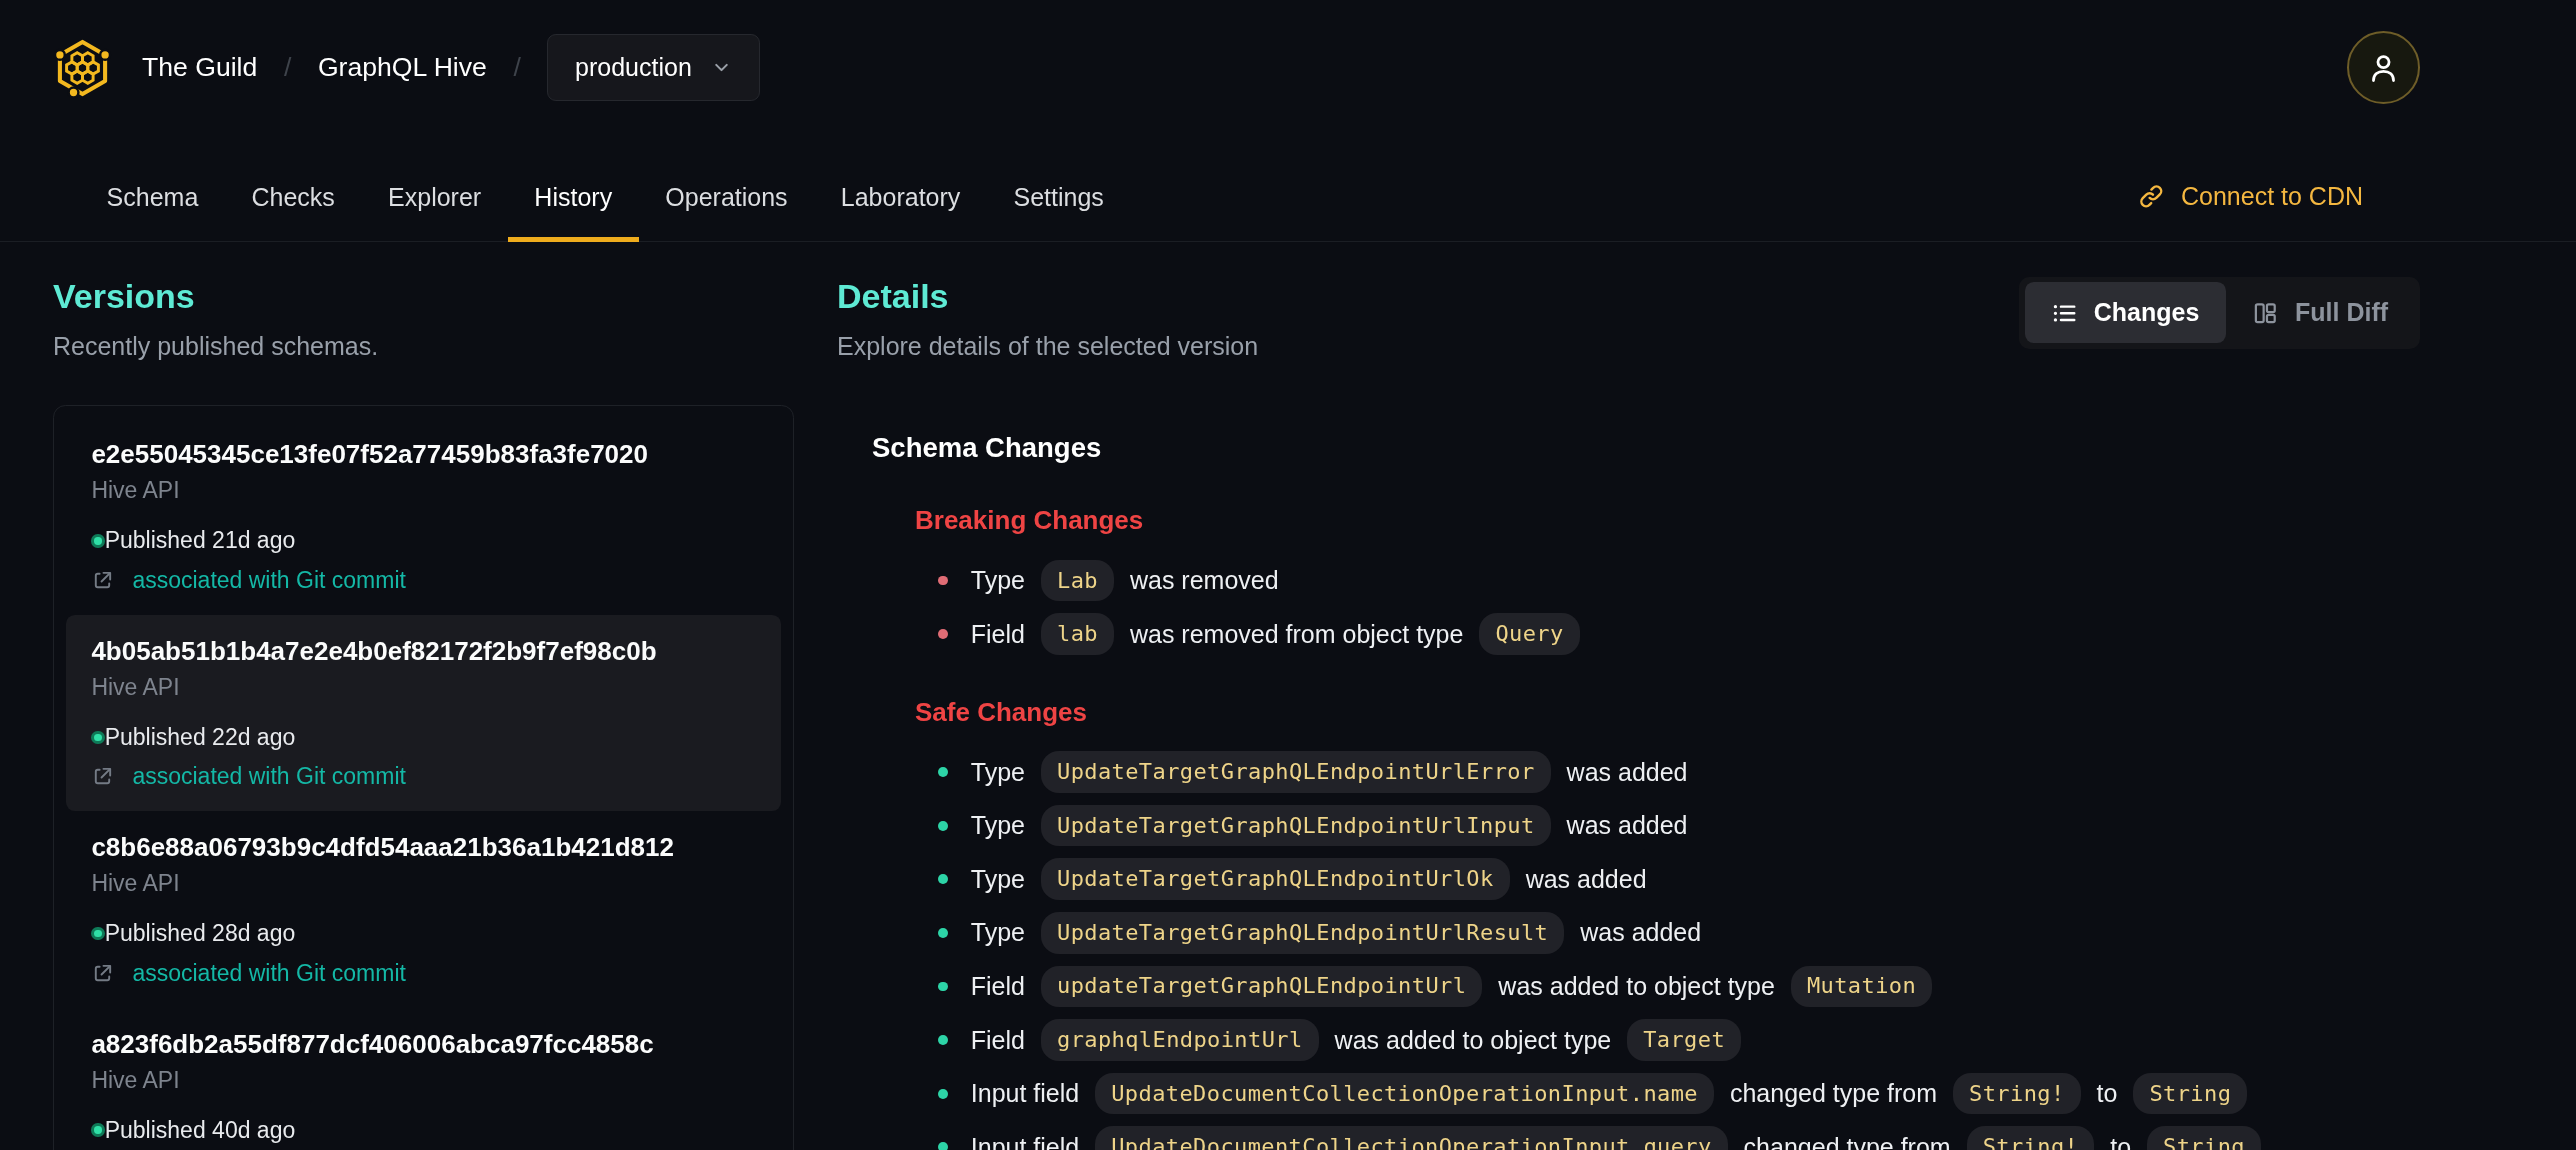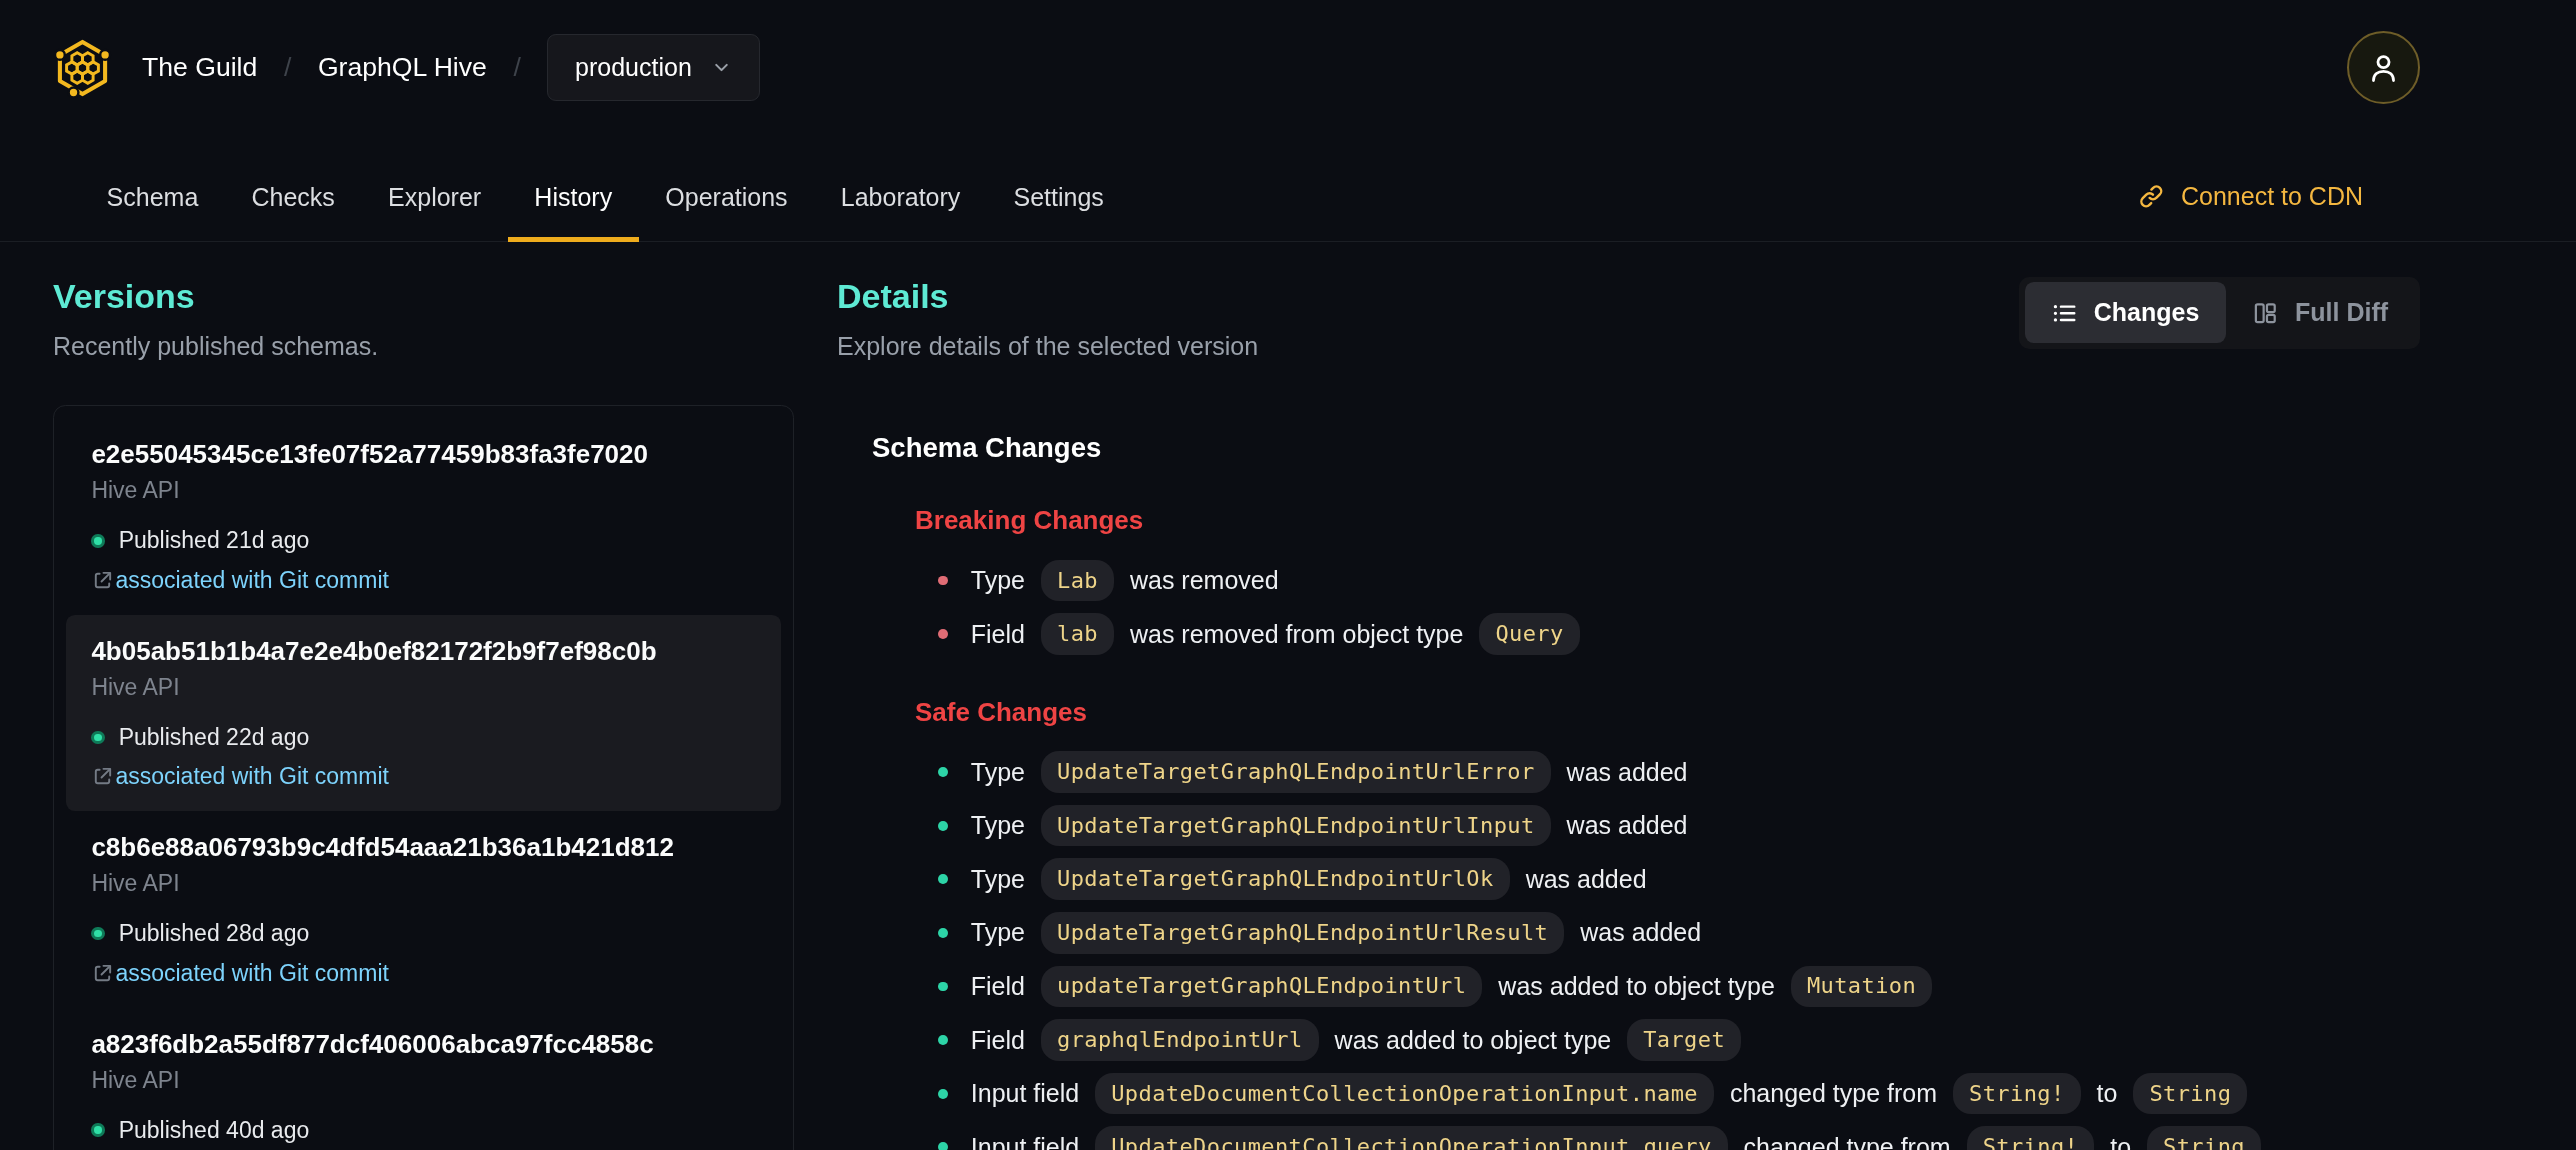--- a/index.html
+++ b/index.html
@@ -62,26 +62,26 @@
     margin-top: 44px; border: 0.9px solid #1e2127; border-radius: 12.4px;
     padding: 12.4px; height: 798px; overflow: hidden;
   }
   .version-item { padding: 21px 25px; border-radius: 8.9px; cursor: pointer; }
   .version-item.selected { background: #1a1b20; }
   .v-hash {
     font-size: 26px; font-weight: 700; color: #fbfcfc; margin-bottom: 7px;
     white-space: nowrap; overflow: hidden; text-overflow: ellipsis;
   }
   .v-service { font-size: 23px; color: #7e848e; margin-bottom: 23px; }
-  .v-pub { display: flex; align-items: center; gap: 14px; font-size: 23px; color: #e9ebee; margin-bottom: 12.4px; }
+  .v-pub { display: flex; align-items: center; font-size: 23px; color: #e9ebee; margin-bottom: 12.4px; }
   .pub-dot {
     width: 13.3px; height: 13.3px; border-radius: 50%;
     background: #2fdfa6; border: 3.5px solid #0f7a58; flex-shrink: 0;
   }
-  .v-commit { display: flex; align-items: center; gap: 1px; font-size: 23px; color: #7dd3fc; cursor: pointer; text-align: center; }
+  .v-commit { display: flex; align-items: center; gap: 18px; font-size: 23px; color: #14b8a6; cursor: pointer; text-align: center; }
   .v-commit svg { flex-shrink: 0; }
 
   
   .details-head { display: flex; justify-content: space-between; align-items: flex-start; }
   .view-toggle {
     background: #141519; border-radius: 10.6px; padding: 5.3px;
     display: flex; margin-right: 103px; flex-shrink: 0;
   }
   .toggle-btn {
     display: flex; align-items: center; gap: 16px;

